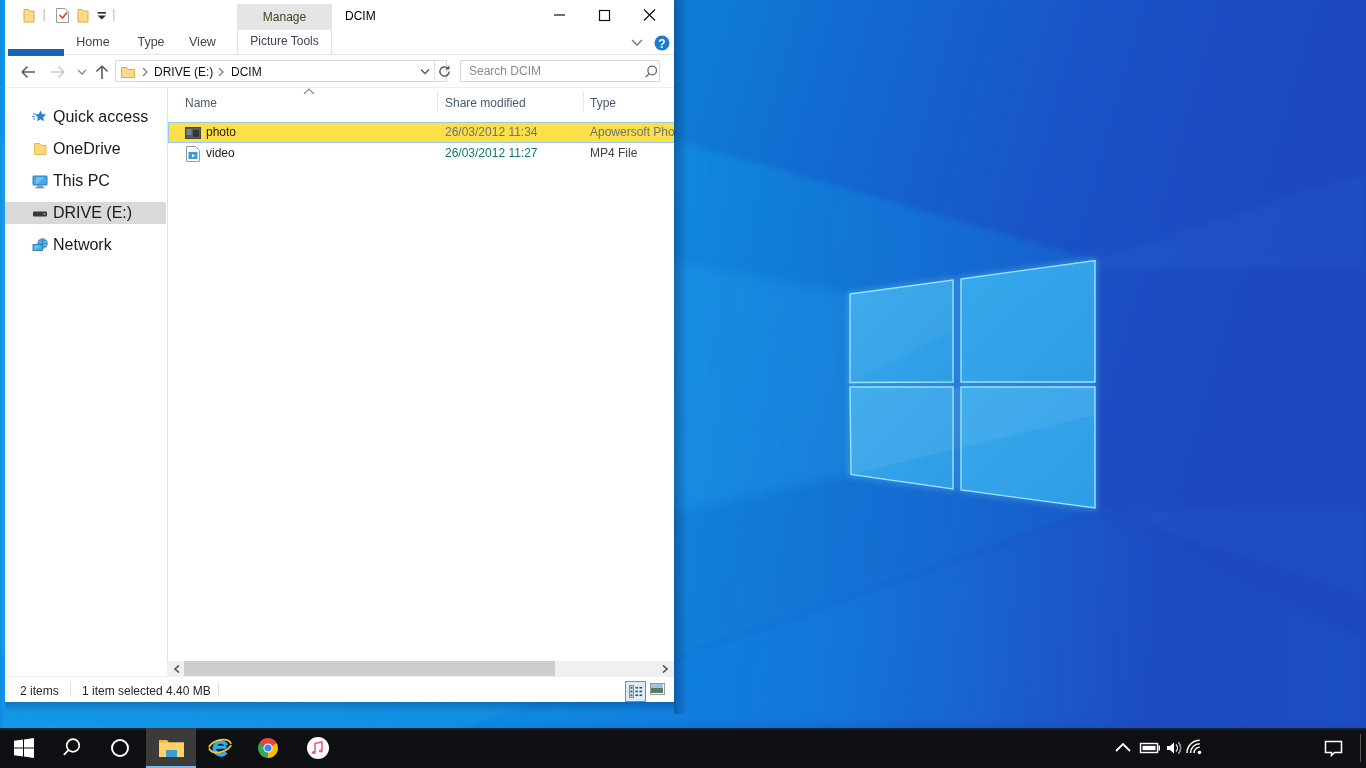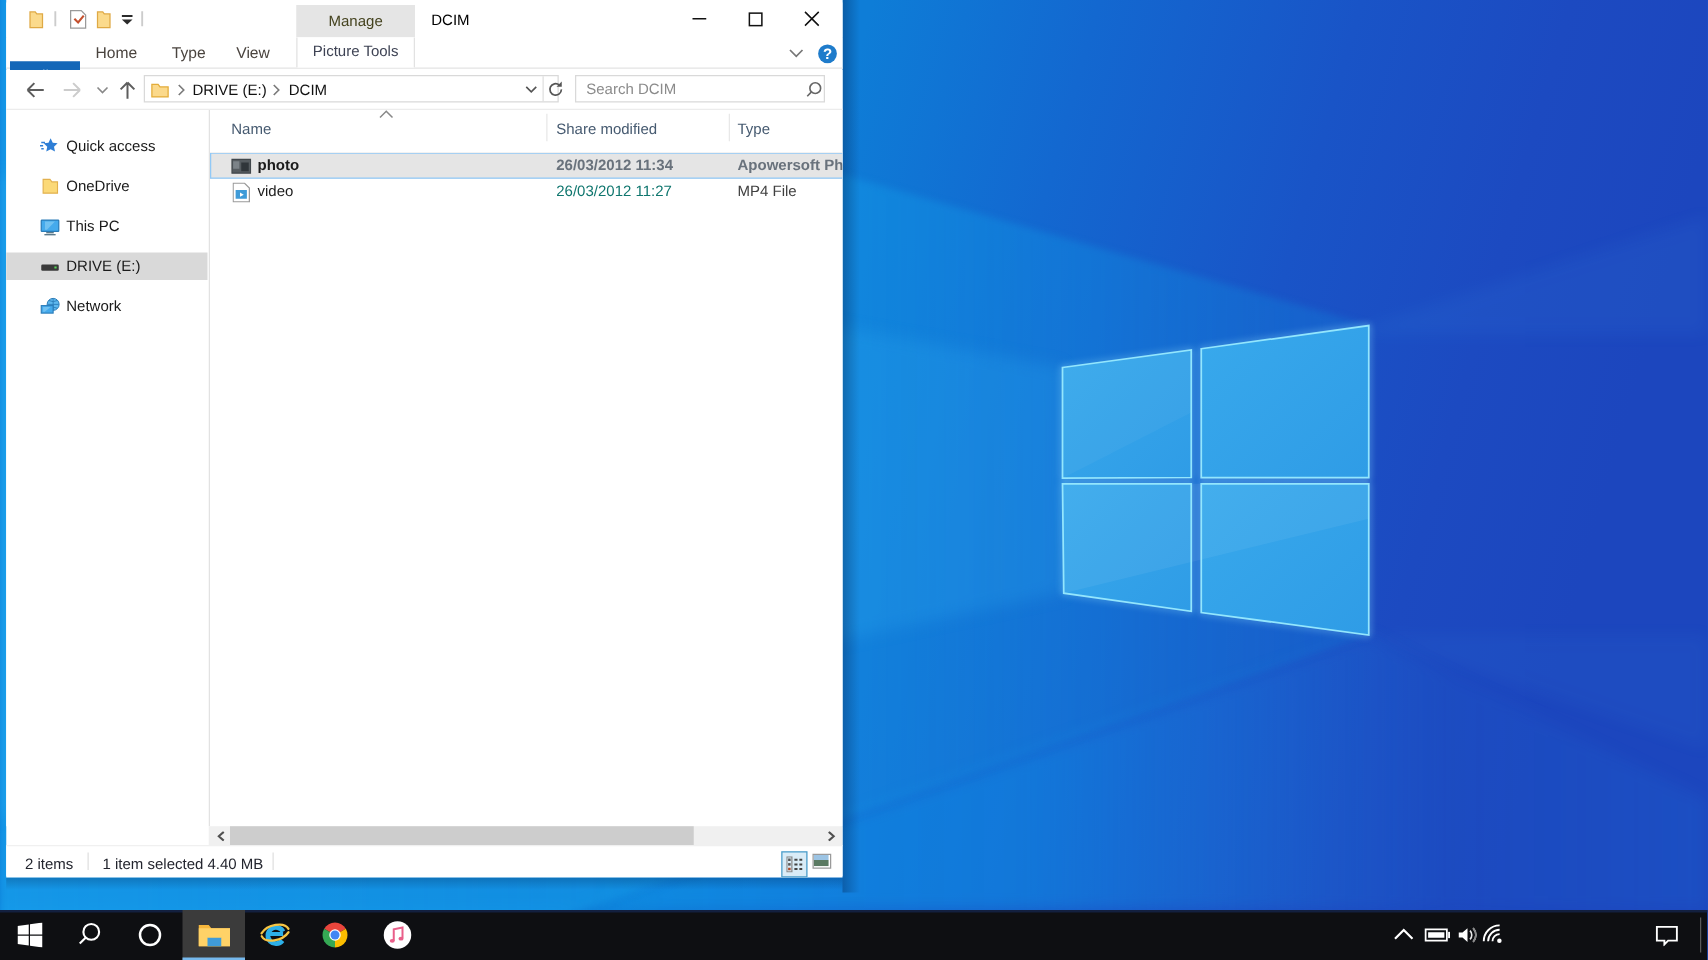--- a/index.html
+++ b/index.html
@@ -30,29 +30,29 @@
   color:#3e4354; font-size:12px; text-align:center; line-height:23px; }
 
 #addrrow { position:absolute; left:0; top:56px; width:669px; height:32px; background:#fff; border-bottom:1px solid #ececec; }
 .addrbox { position:absolute; left:110px; top:4px; width:332px; height:22px; border:1px solid #d9d9d9; background:#fff; }
 .searchbox { position:absolute; left:455px; top:4px; width:200px; height:22px; border:1px solid #d9d9d9; background:#fff;
   font-size:12px; color:#8b8b8b; line-height:21px; padding-left:8px; }
 
 #sidebar { position:absolute; left:0; top:88px; width:161px; height:573px; background:#fff; }
 #filepane { position:absolute; left:162px; top:88px; width:507px; height:573px; background:#fff;
   border-left:1px solid #e2e2e2; overflow:hidden; }
-.sideitem { position:absolute; left:0; width:161px; height:22px; font-size:12px; color:#1a1a1a; line-height:22px; }
+.sideitem { position:absolute; left:0; width:161px; height:22px; font-size:16px; color:#1a1a1a; line-height:22px; }
 .sideitem .lbl { position:absolute; left:48px; top:0; }
 .sideicon { position:absolute; left:27px; top:3px; width:16px; height:16px; }
 
 .hdrtxt { position:absolute; top:8px; font-size:12px; color:#465a70; }
 .colsep { position:absolute; top:3px; width:1px; height:22px; background:#e8e8e8; }
 
 .row { position:absolute; left:0; width:507px; height:21px; font-size:12px; color:#1c1c1c; line-height:21px; }
-.selrow { background:#e5e5e5; box-shadow:inset 0 0 0 1px #91c9f7;font-weight:bold; }
+.selrow { background:#fde047; box-shadow:inset 0 0 0 1px #91c9f7; }
 
 #hscroll { position:absolute; left:162px; top:661px; width:507px; height:15px; background:#f0f0f0; }
 #hthumb { position:absolute; left:17px; top:0; width:371px; height:15px; background:#cdcdcd; }
 
 #statusbar { position:absolute; left:0; top:676px; width:669px; height:25px; background:#fff; border-top:1px solid #f0f0f0;
   font-size:12px; color:#23252e; }
 
 #taskbar { position:absolute; left:0; top:728px; width:1366px; height:40px; background:#0e0f12; }
 </style>
 </head>

